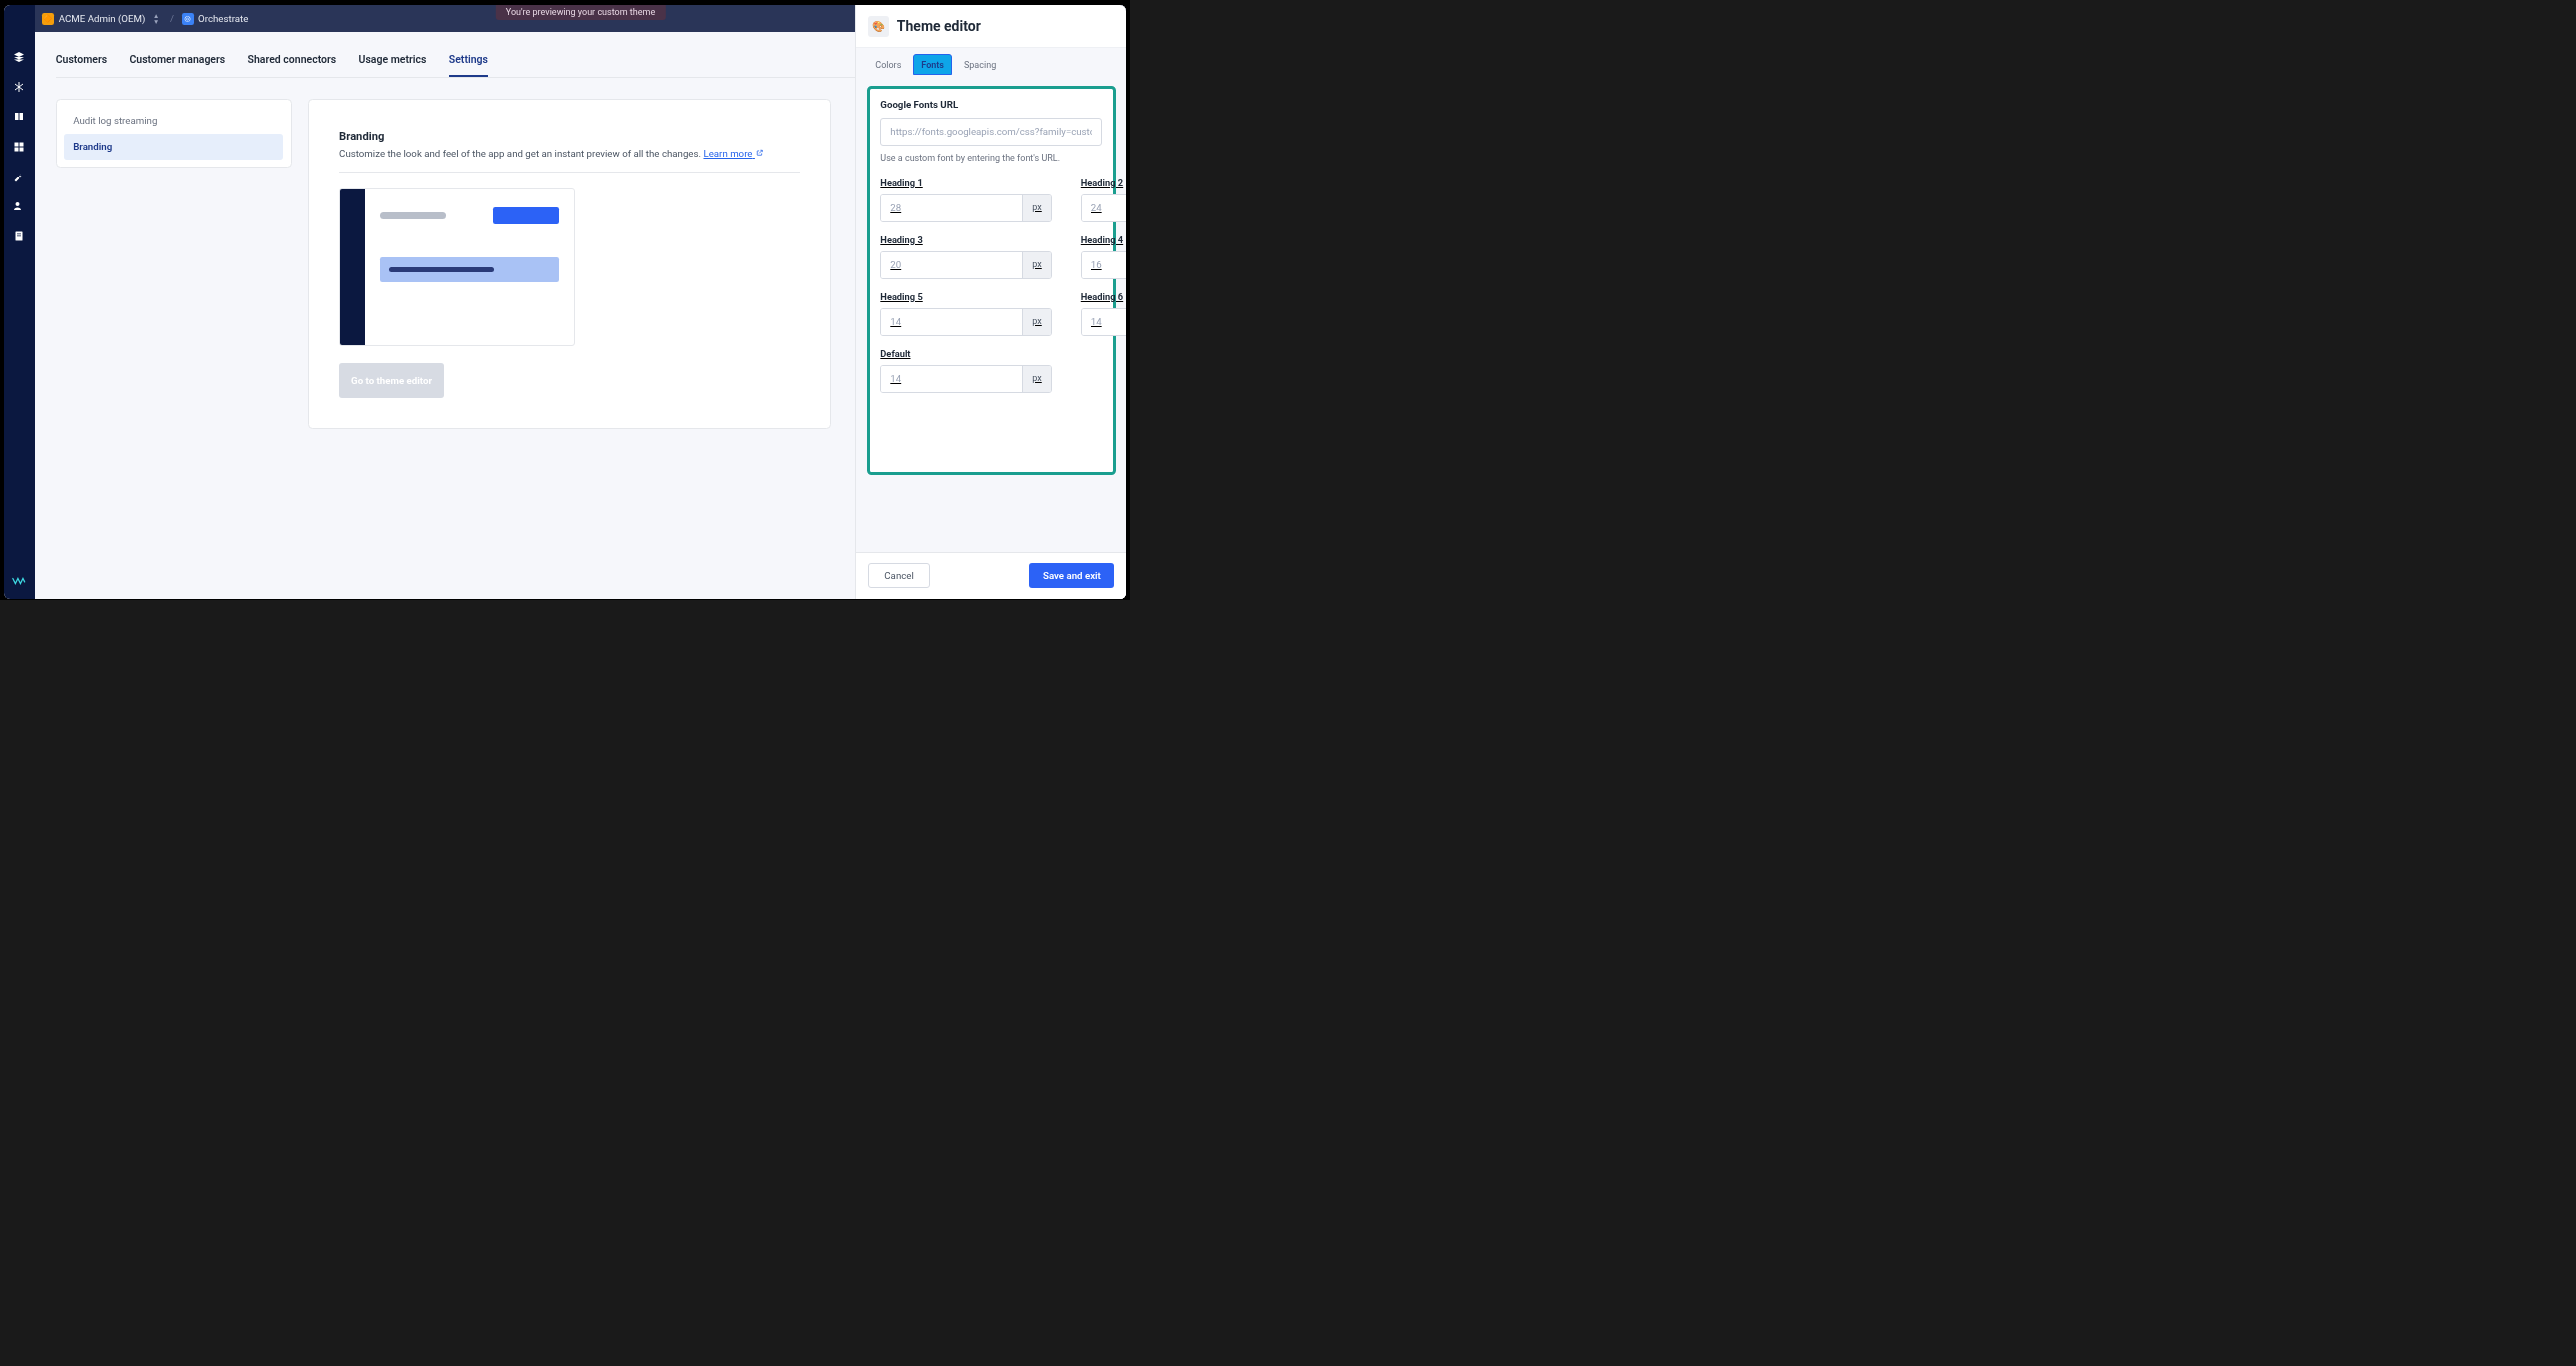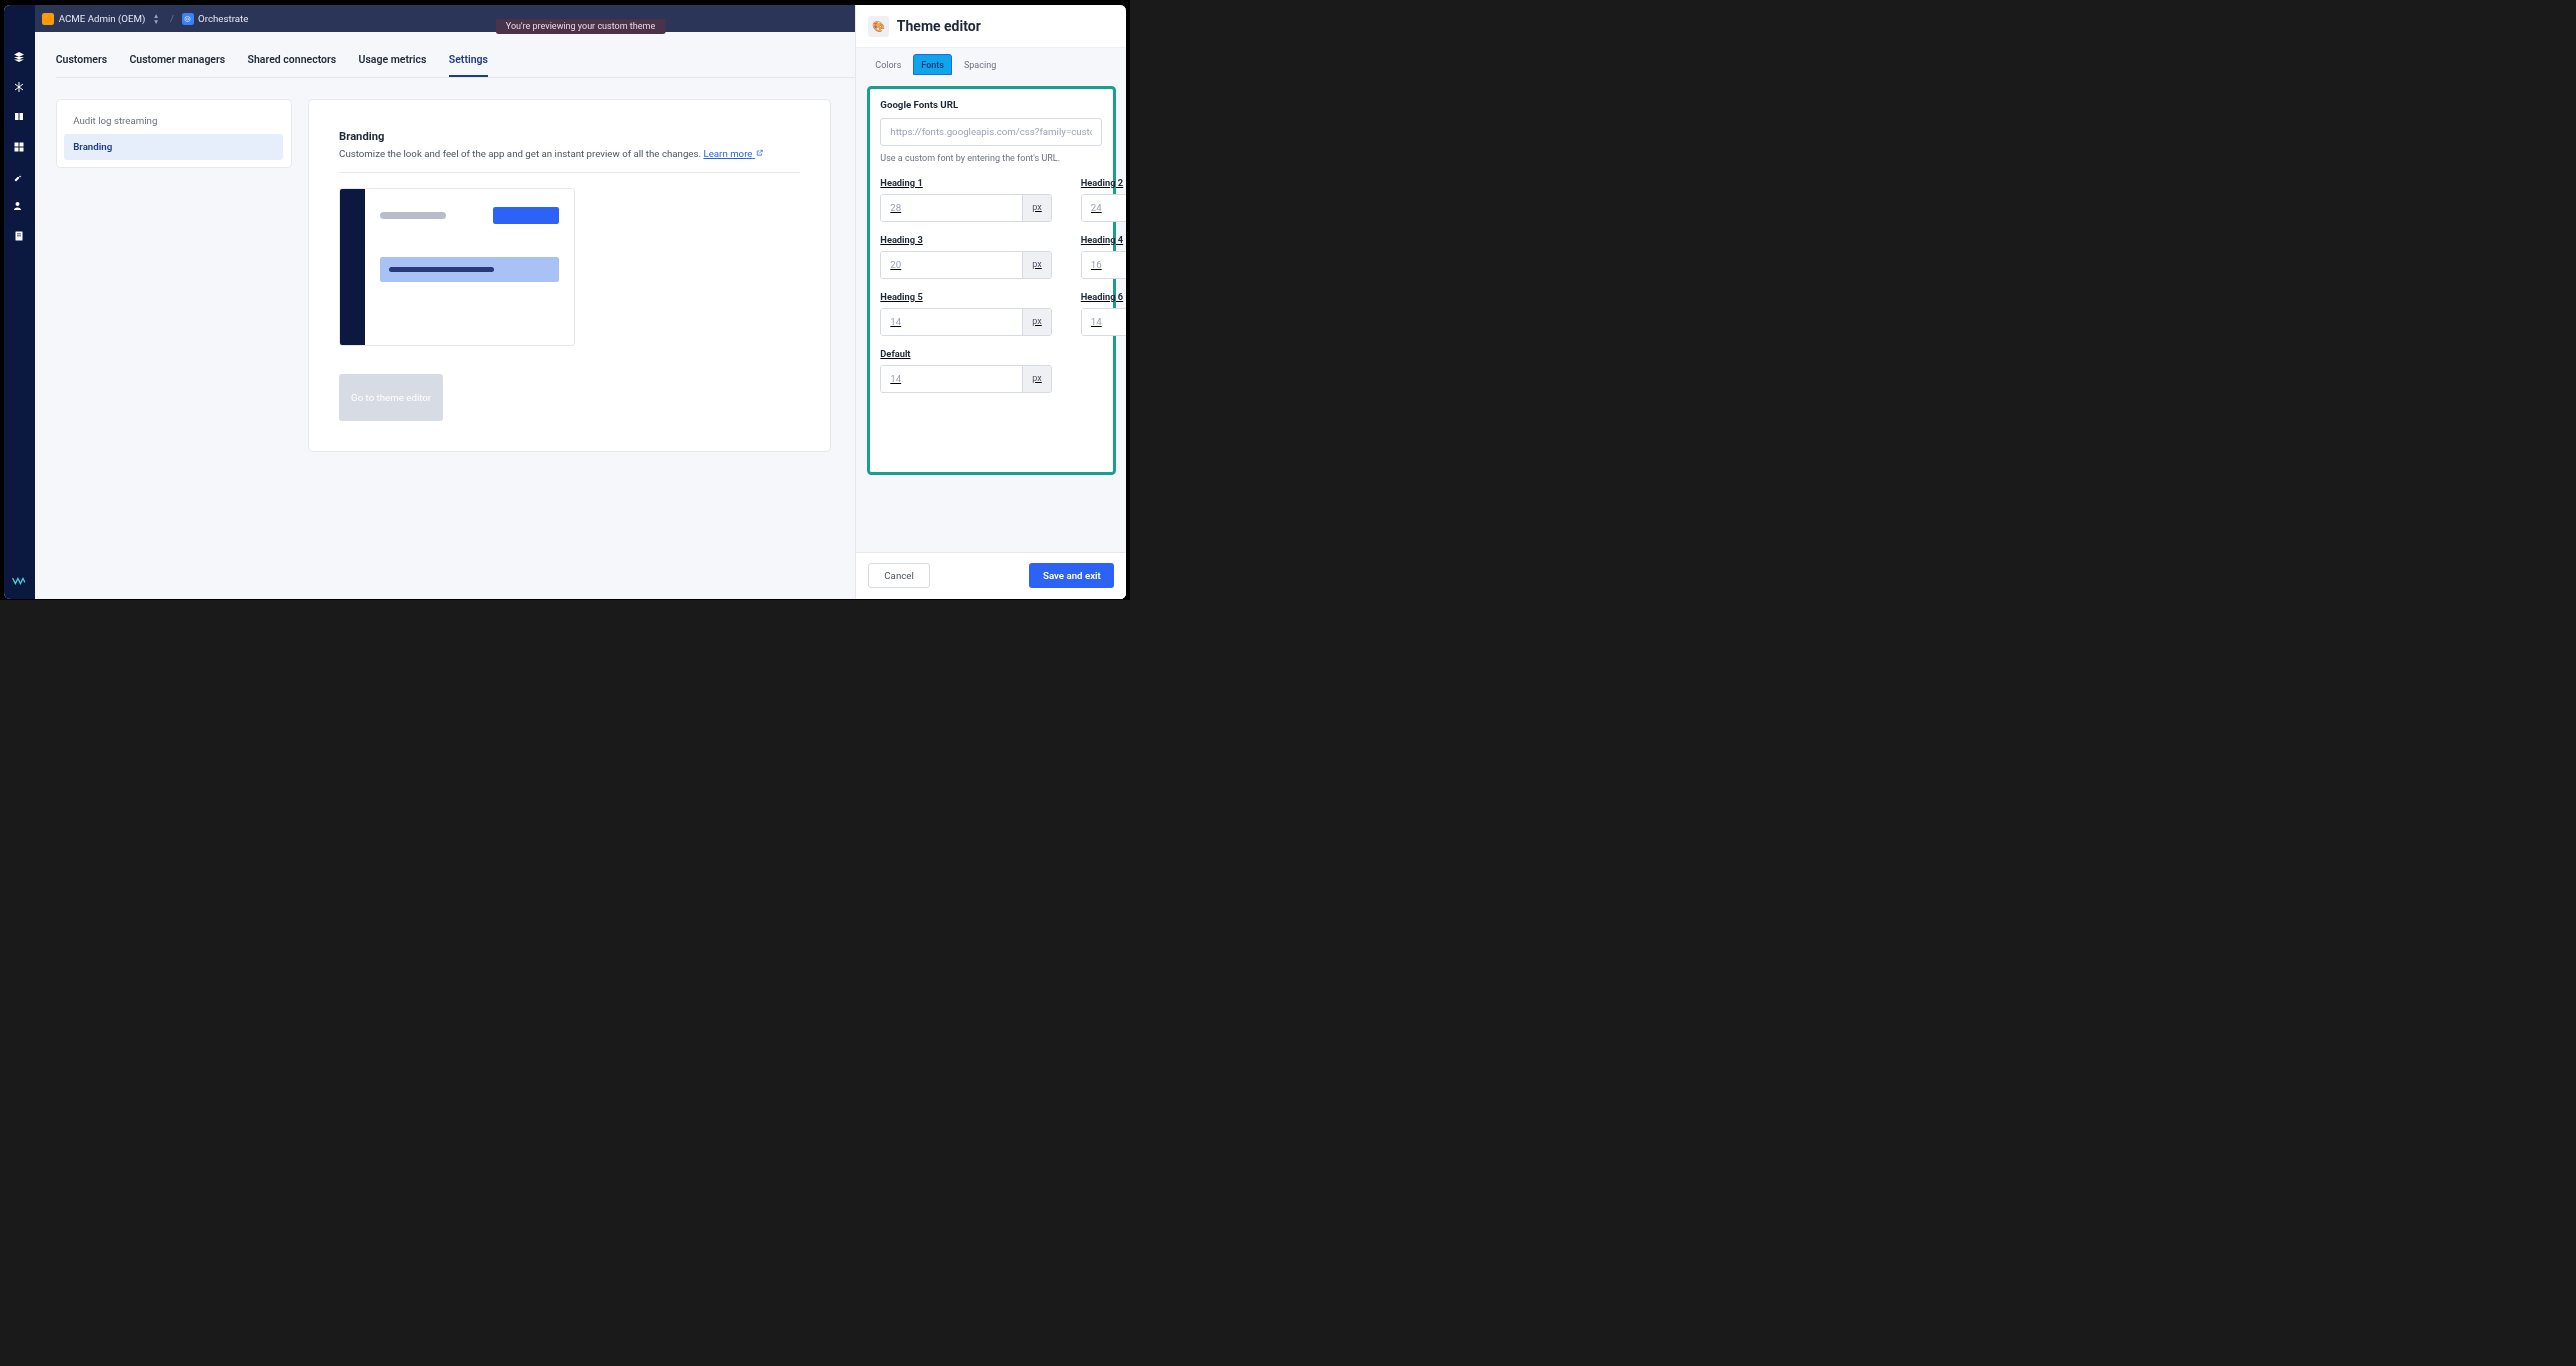--- a/index.html
+++ b/index.html
@@ -10,21 +10,21 @@
 .sidebar-rail .icon { color:#fff; font-size:10.5px; cursor:pointer; width:13.5px; height:13.5px; display:flex; align-items:center; justify-content:center; }
 .sidebar-rail .logo-bottom { margin-top:auto; margin-bottom:10.5px; color:#3dd6e0; }
 .main-col { flex:1; display:flex; flex-direction:column; background:#fff; position:relative; }
 .topbar { height:27px; background:#2a3558; display:flex; align-items:center; padding:0 7.5px; position:relative; color:#e5e8f0; font-size:9.7px; }
 .topbar .workspace-chip { display:flex; align-items:center; gap:4.5px; }
 .topbar .ws-icon { width:12px; height:12px; background:#f59e0b; border-radius:2.2px; display:flex; align-items:center; justify-content:center; font-size:7.5px; }
 .topbar .chevrons { color:#9aa3bd; margin:0 4.5px; font-size:7.5px; line-height:6px; }
 .topbar .sep { margin:0 7.5px; color:#6b7594; }
 .topbar .project-chip { display:flex; align-items:center; gap:4.5px; }
 .topbar .proj-icon { width:12px; height:12px; background:#3b82f6; border-radius:2.2px; display:flex; align-items:center; justify-content:center; color:#fff; font-size:7.5px; }
-.topbar .preview-banner { position:absolute; left:50%; top:14px; transform:translateX(-50%); background:#4a3248; color:#e8d8e4; font-size:9px; padding:2.2px 10.5px 3px; border-radius:0 0 3px 3px; }
+.topbar .preview-banner { position:absolute; left:50%; top:0; transform:translateX(-50%); background:#4a3248; color:#e8d8e4; font-size:9px; padding:2.2px 10.5px 3px; border-radius:0 0 3px 3px; }
 .topbar .avatar { margin-left:auto; width:18px; height:18px; border-radius:50%; background:#4f46e5; color:#fff; display:flex; align-items:center; justify-content:center; font-size:9px; font-weight:600; }
 .content-scroll { flex:1; overflow:auto; background:#f6f7fb; padding:21px 21px 30px 21px; }
 .page-title { font-size:21px; font-weight:700; color:#1f2937; margin-bottom:15px; }
 .tabs-row { display:flex; gap:22.4px; border-bottom:0.7px solid #e5e7eb; margin-bottom:21px; }
 .tabs-row .tab { font-size:10.5px; font-weight:600; color:#1f2937; padding:0 0 9px 0; cursor:pointer; border-bottom:2.2px solid transparent; }
 .tabs-row .tab.active { color:#1e3a8a; border-bottom-color:#1e3a8a; }
 .settings-row { display:flex; gap:16.4px; }
 .side-card { width:236px; background:#fff; border:0.7px solid #e5e7eb; border-radius:4.5px; padding:7.5px; height:fit-content; }
 .side-card .item { font-size:9.7px; color:#6b7280; padding:7.5px 9px; border-radius:3px; cursor:pointer; }
 .side-card .item.active { background:#e6eefb; color:#1e3a8a; font-weight:600; }
@@ -35,21 +35,21 @@
 .ext-icon { display:inline-block; width:7.5px; height:7.5px; margin-left:1.5px; }
 .divider { border-top:0.7px solid #e5e7eb; margin-bottom:15px; }
 .preview-box { width:236px; height:158px; border:0.7px solid #e5e7eb; border-radius:3px; display:flex; overflow:hidden; margin-bottom:16.4px; }
 .preview-box .pv-side { width:25.4px; background:#0b1840; }
 .preview-box .pv-body { flex:1; padding:18px 15px 0 15px; }
 .pv-row1 { display:flex; justify-content:space-between; align-items:center; margin-bottom:33px; }
 .pv-bar-grey { width:66px; height:7.5px; background:#b8bec9; border-radius:3.7px; }
 .pv-btn-blue { width:66px; height:16.4px; background:#2c62f6; border-radius:2.2px; }
 .pv-row2 { width:100%; height:25.4px; background:#a9c2f5; border-radius:2.2px; display:flex; align-items:center; padding-left:9px; }
 .pv-bar-dark { width:105px; height:5.2px; background:#2a3a78; border-radius:3px; }
-.theme-btn { background:#d7dbe3; color:#fff; font-size:9.7px; font-weight:400; padding:18px 12px; border:none; border-radius:3px; cursor:pointer;margin-top:11px; }
+.theme-btn { background:#d7dbe3; color:#fff; font-size:9.7px; font-weight:700; padding:12px 12px; border:none; border-radius:3px; cursor:pointer; }
 
 
 .theme-panel { position:absolute; right:3.7px; top:5.2px; bottom:1.5px; width:271px; background:#fff; border-radius:0 6px 6px 0; border-left:0.7px solid #e5e7eb; display:flex; flex-direction:column; }
 .tp-header { display:flex; align-items:center; gap:7.5px; padding:10.5px 12px; border-bottom:0.7px solid #eef0f4; }
 .tp-header .palette-icon { width:21px; height:21px; background:#eef0f4; border-radius:3px; display:flex; align-items:center; justify-content:center; font-size:10.5px; }
 .tp-header .title { font-size:14px; font-weight:700; color:#1f2937; }
 .tp-tabs { display:flex; gap:3px; padding:6px 10.5px 0 10.5px; background:#f6f7fb; font-size:9px; }
 .tp-tabs .tptab { padding:4.5px 7.5px; color:#6b7280; cursor:pointer; border:0.7px solid transparent; border-radius:3px 3px 0 0; background:transparent; }
 .tp-tabs .tptab.active { color:#1e3a8a; font-weight:600; background:#0ea5e9; border:0.7px solid #2563eb; }
 .tp-body { flex:1; overflow:auto; padding:10.5px; background:#f6f7fb; }

